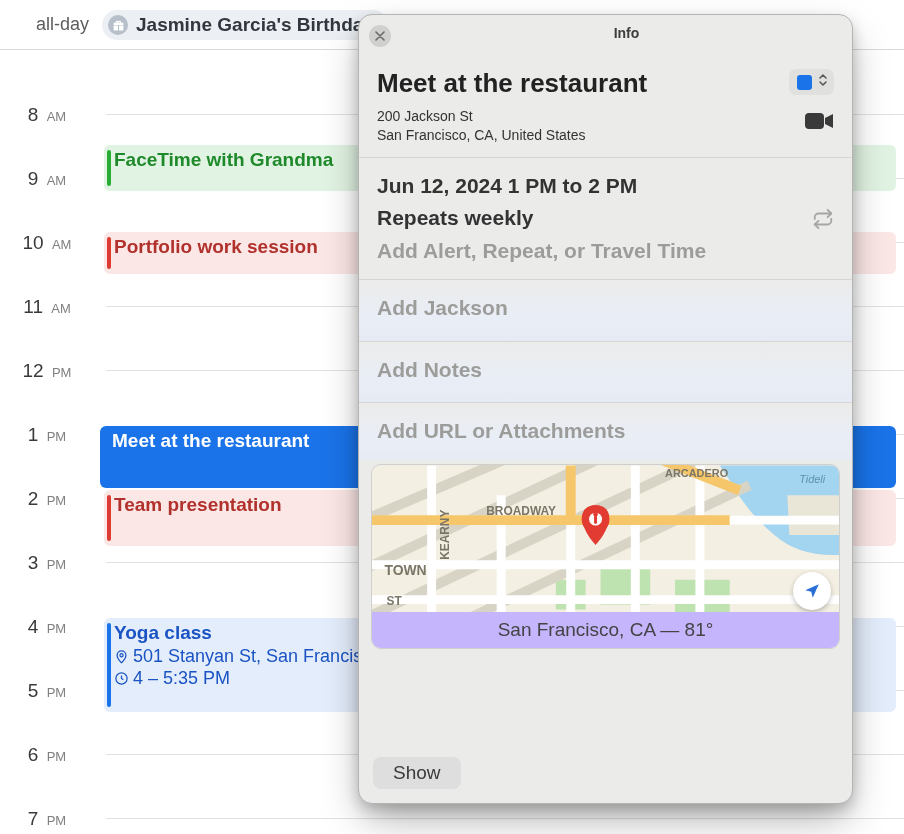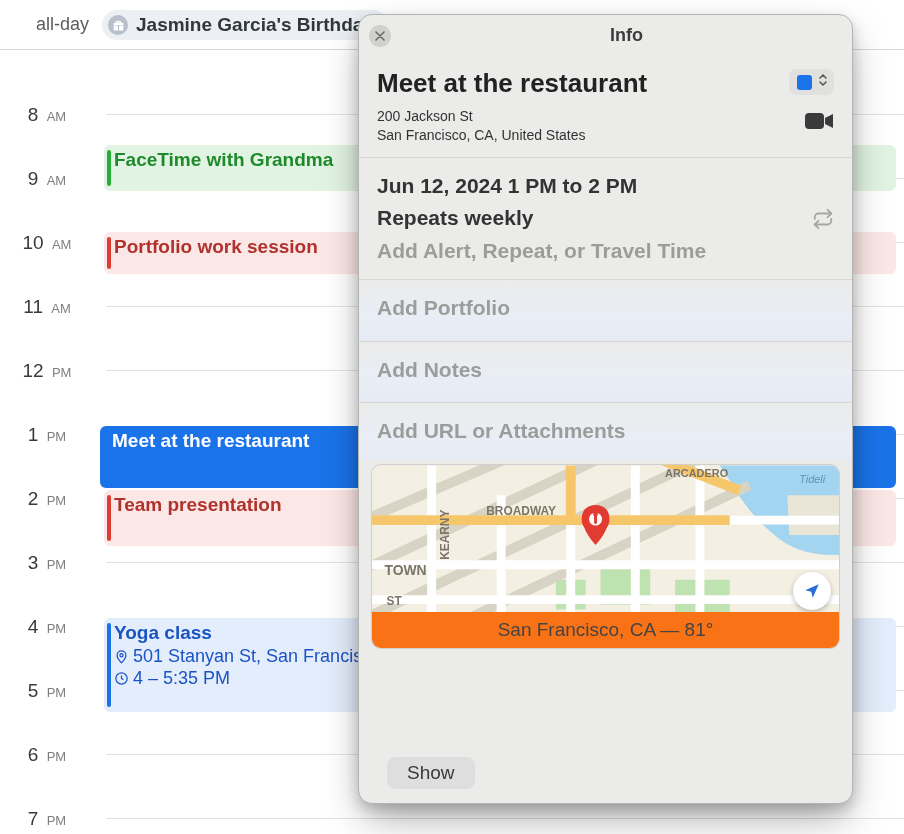--- a/index.html
+++ b/index.html
@@ -29,21 +29,21 @@
   .green-bg { background: #e1f3e2; } .green-fg { color: #1f8a2b; } .green-bar { background: #29ad37; }
   .red-bg   { background: #fbe7e5; } .red-fg   { color: #b1312d; } .red-bar   { background: #dc3c33; }
   .blue-bg  { background: #1a73e8; } .blue-fw  { color: #fff; }
   .blue2-bg { background: #e4edfb; } .blue2-bar{ background: #1a73e8; } .blue2-fg { color: #1a54c4; }
 
   
   .popover { position: absolute; left: 358px; top: 14px; width: 495px; height: 790px; background: #ebebea; border: 1px solid #b4b4b3; border-radius: 14px; box-shadow: 0 18px 40px -6px rgba(0,0,0,.35), 0 6px 14px rgba(0,0,0,.18); display: flex; flex-direction: column; overflow: hidden; }
   .pop-header { position: relative; height: 42px; flex: none; }
   .close-btn { position: absolute; left: 10px; top: 10px; width: 22px; height: 22px; border-radius: 50%; background: #d0d0cf; display: flex; align-items: center; justify-content: center; cursor: pointer; }
   .close-btn svg { width: 10px; height: 10px; }
-  .pop-title { position: absolute; left: 0; right: 0; top: 10px; text-align: center; font-size: 18px; font-weight: 600; color: #3d3d3d; padding-left: 42px; }
+  .pop-title { position: absolute; left: 0; right: 0; top: 10px; text-align: center; font-size: 14px; font-weight: 600; color: #3d3d3d; padding-left: 42px; }
 
   .section { padding: 12px 18px; }
   .divider { border-top: 1px solid #d6d6d4; font-weight: bold; }
 
   .event-head { display: flex; align-items: flex-start; gap: 10px; }
   .event-head h1 { font-size: 26px; font-weight: 700; color: #222; flex: 1; line-height: 1.15; }
   .cal-select { display: inline-flex; align-items: center; gap: 6px; background: #e0e0de; border-radius: 7px; padding: 4px 6px 4px 8px; cursor: pointer; }
   .swatch { width: 15px; height: 15px; border-radius: 3px; background: #1a73e8; }
   .chevrons svg { width: 10px; height: 14px; }
 
@@ -53,24 +53,24 @@
 
   .detail-row { font-size: 21px; color: #333; line-height: 1.55; display: flex; align-items: center; }
   .detail-row .spacer { flex: 1; }
   .repeat-icon { width: 22px; height: 22px; opacity: .55; }
   .placeholder { color: #9c9c9a; }
 
   .gradient-sec { background: linear-gradient(180deg, #ebebea 0%, #e9eef6 60%, #e5eaf4 100%); }
 
   .map-wrap { margin: 4px 12px 0 12px; border-radius: 10px; overflow: hidden; border: 1px solid #cfcfcd; position: relative; height: 185px; }
   .map-svg { width: 100%; height: 150px; display: block; }
-  .map-caption { position: absolute; left: 0; right: 0; bottom: 0; background: #f97316; height: 36px; display: flex; align-items: center; justify-content: center; font-size: 19px; color: #444; }
+  .map-caption { position: absolute; left: 0; right: 0; bottom: 0; background: #c4b5fd; height: 36px; display: flex; align-items: center; justify-content: center; font-size: 19px; color: #444; }
   .locate-btn { position: absolute; right: 8px; bottom: 38px; width: 38px; height: 38px; border-radius: 50%; background: #fff; box-shadow: 0 2px 5px rgba(0,0,0,.25); display: flex; align-items: center; justify-content: center; }
 
-  .footer { margin-top: auto; padding: 8px 14px 14px 28px; }
+  .footer { margin-top: auto; padding: 8px 14px 14px 14px; }
   .show-btn { display: inline-flex; align-items: center; justify-content: center; background: #dedede; border-radius: 8px; padding: 5px 20px; font-size: 19px; color: #3b3b3b; cursor: pointer; }
 
   .mini-icon { display:inline-flex; }
 </style>
 </head>
 <body>
 
 <div class="calendar">
   <div class="all-day-row">
     <div class="all-day-label">all-day</div>
@@ -234,21 +234,21 @@
           </svg>
       </span>
     </div>
     <div class="detail-row placeholder">
         <span>Add Alert, Repeat, or Travel Time</span>
       </div>
   </div>
 
   <div class="section divider gradient-sec" style="padding-bottom:16px">
     <div class="detail-row placeholder">
-        <span>Add Portfolio</span>
+        <span>Add Jackson</span>
       </div>
   </div>
 
   <div class="section divider gradient-sec" style="padding-bottom:16px">
     <div class="detail-row placeholder">
         <span>Add Notes</span>
       </div>
   </div>
 
   <div class="section divider gradient-sec">

